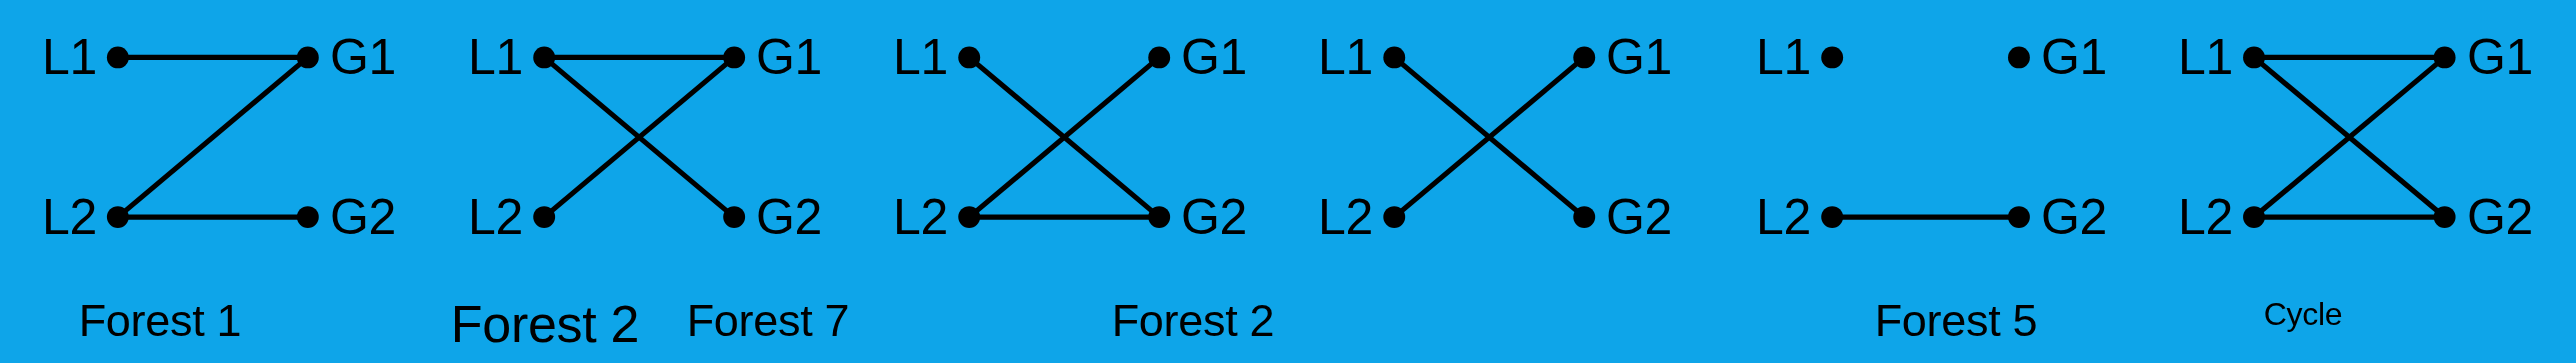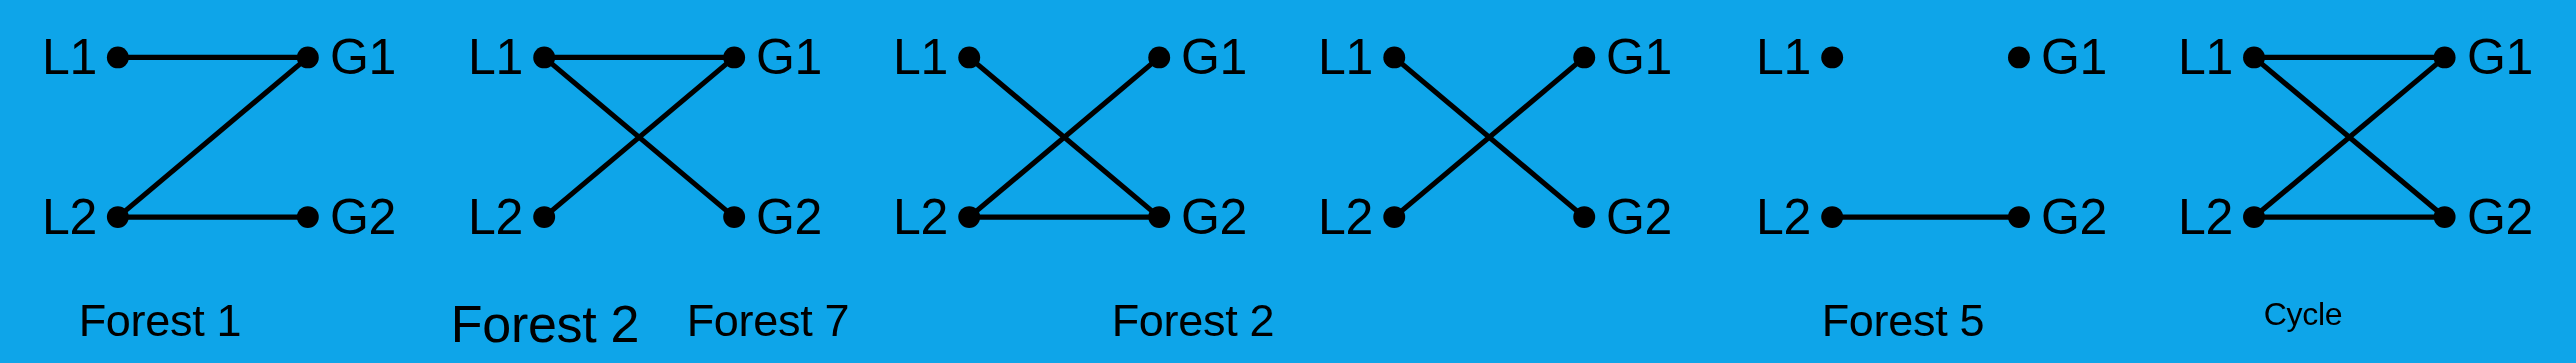--- a/index.html
+++ b/index.html
@@ -139,21 +139,21 @@
         <line x1="2845" y1="337" x2="3135" y2="337" class="edge" stroke-width="8" stroke="#000000"></line>
         <circle cx="2845" cy="89" r="17" class="node-dot" fill="#000000"></circle>
         <circle cx="2845" cy="337" r="17" class="node-dot" fill="#000000"></circle>
         <circle cx="3135" cy="89" r="17" class="node-dot" fill="#000000"></circle>
         <circle cx="3135" cy="337" r="17" class="node-dot" fill="#000000"></circle>
       </svg>
       <div class="node-label left" style="left: 1811px; top: 57px; font-size: 50px;">L1</div>
       <div class="node-label left" style="left: 1811px; top: 217px; font-size: 50px;">L2</div>
       <div class="node-label right" style="left: 2041px; top: 57px; font-size: 50px;">G1</div>
       <div class="node-label right" style="left: 2041px; top: 217px; font-size: 50px;">G2</div>
-      <div class="panel-caption" style="left: 1903px; top: 298px; font-size: 45px;">Forest 5</div>
+      <div class="panel-caption" style="left: 1956px; top: 298px; font-size: 45px;">Forest 5</div>
     </div>
     <div class="panel" style="left: 0px; width: 2576px;">
       <svg class="graph-svg" width="2576" height="364" viewBox="0 0 4000 565">
         <line x1="3500" y1="89" x2="3796" y2="89" class="edge" stroke-width="8" stroke="#000000"></line>
         <line x1="3500" y1="89" x2="3796" y2="337" class="edge" stroke-width="8" stroke="#000000"></line>
         <line x1="3500" y1="337" x2="3796" y2="89" class="edge" stroke-width="8" stroke="#000000"></line>
         <line x1="3500" y1="337" x2="3796" y2="337" class="edge" stroke-width="8" stroke="#000000"></line>
         <circle cx="3500" cy="89" r="17" class="node-dot" fill="#000000"></circle>
         <circle cx="3500" cy="337" r="17" class="node-dot" fill="#000000"></circle>
         <circle cx="3796" cy="89" r="17" class="node-dot" fill="#000000"></circle>

